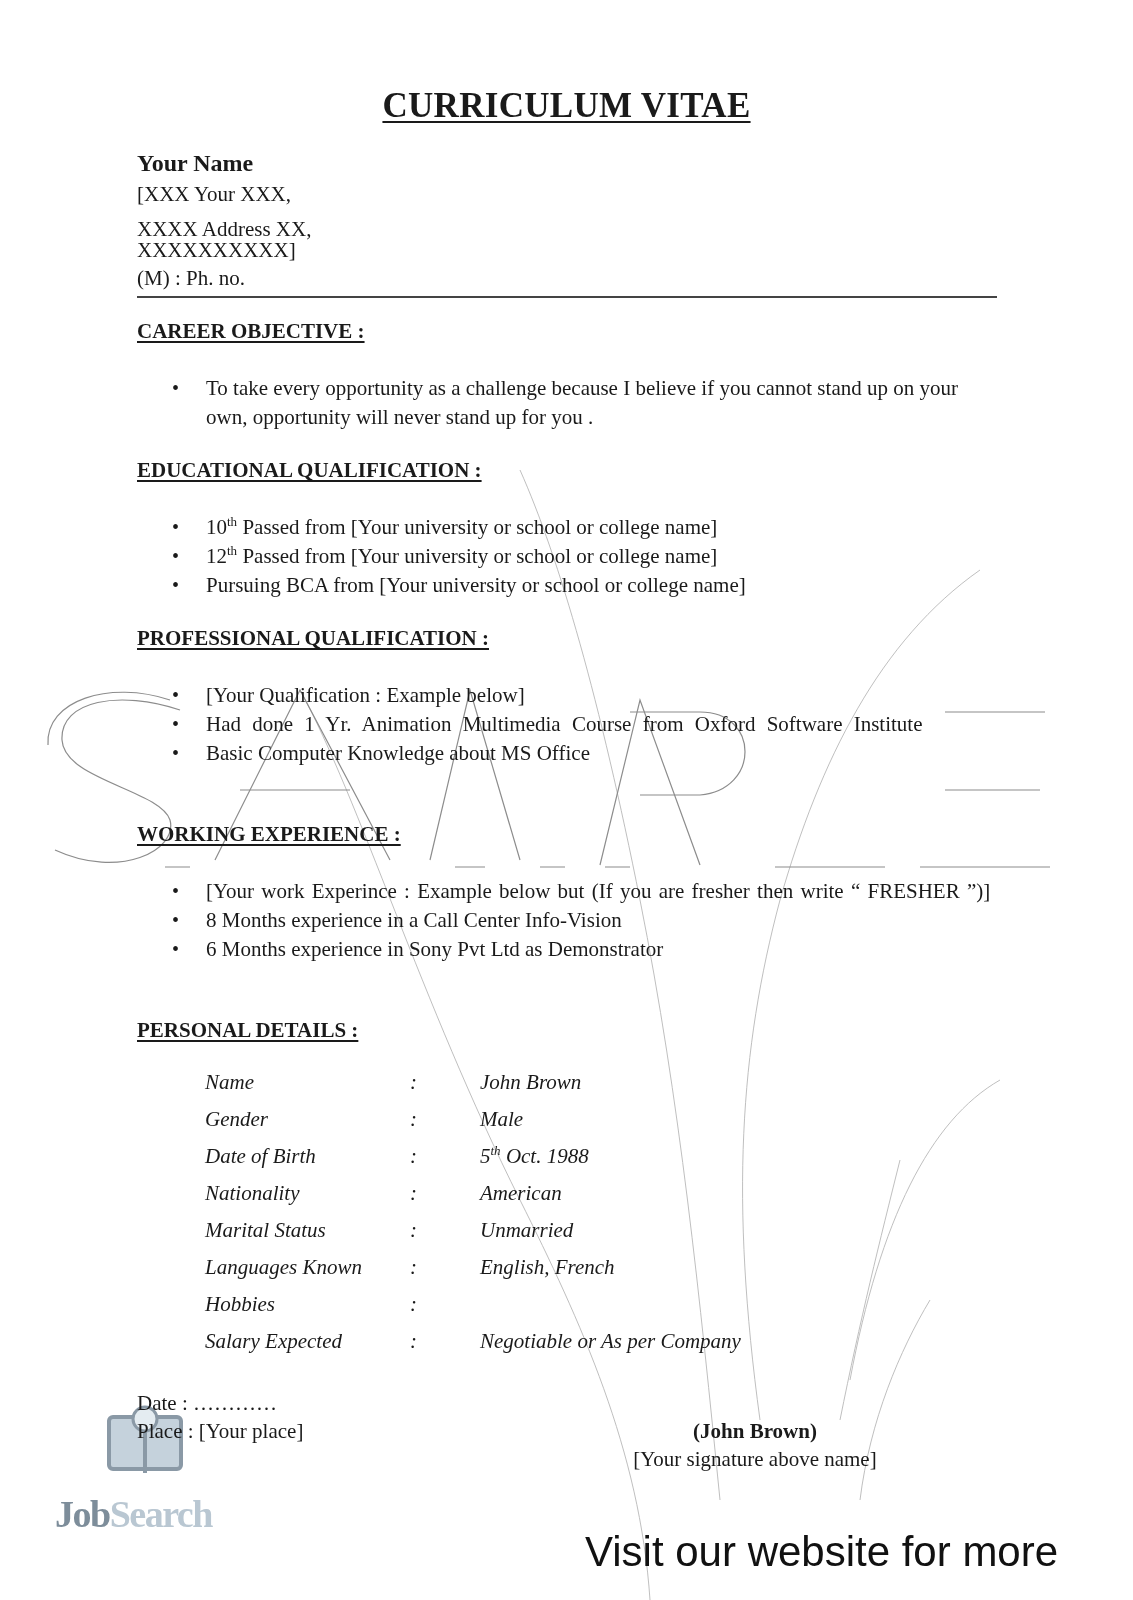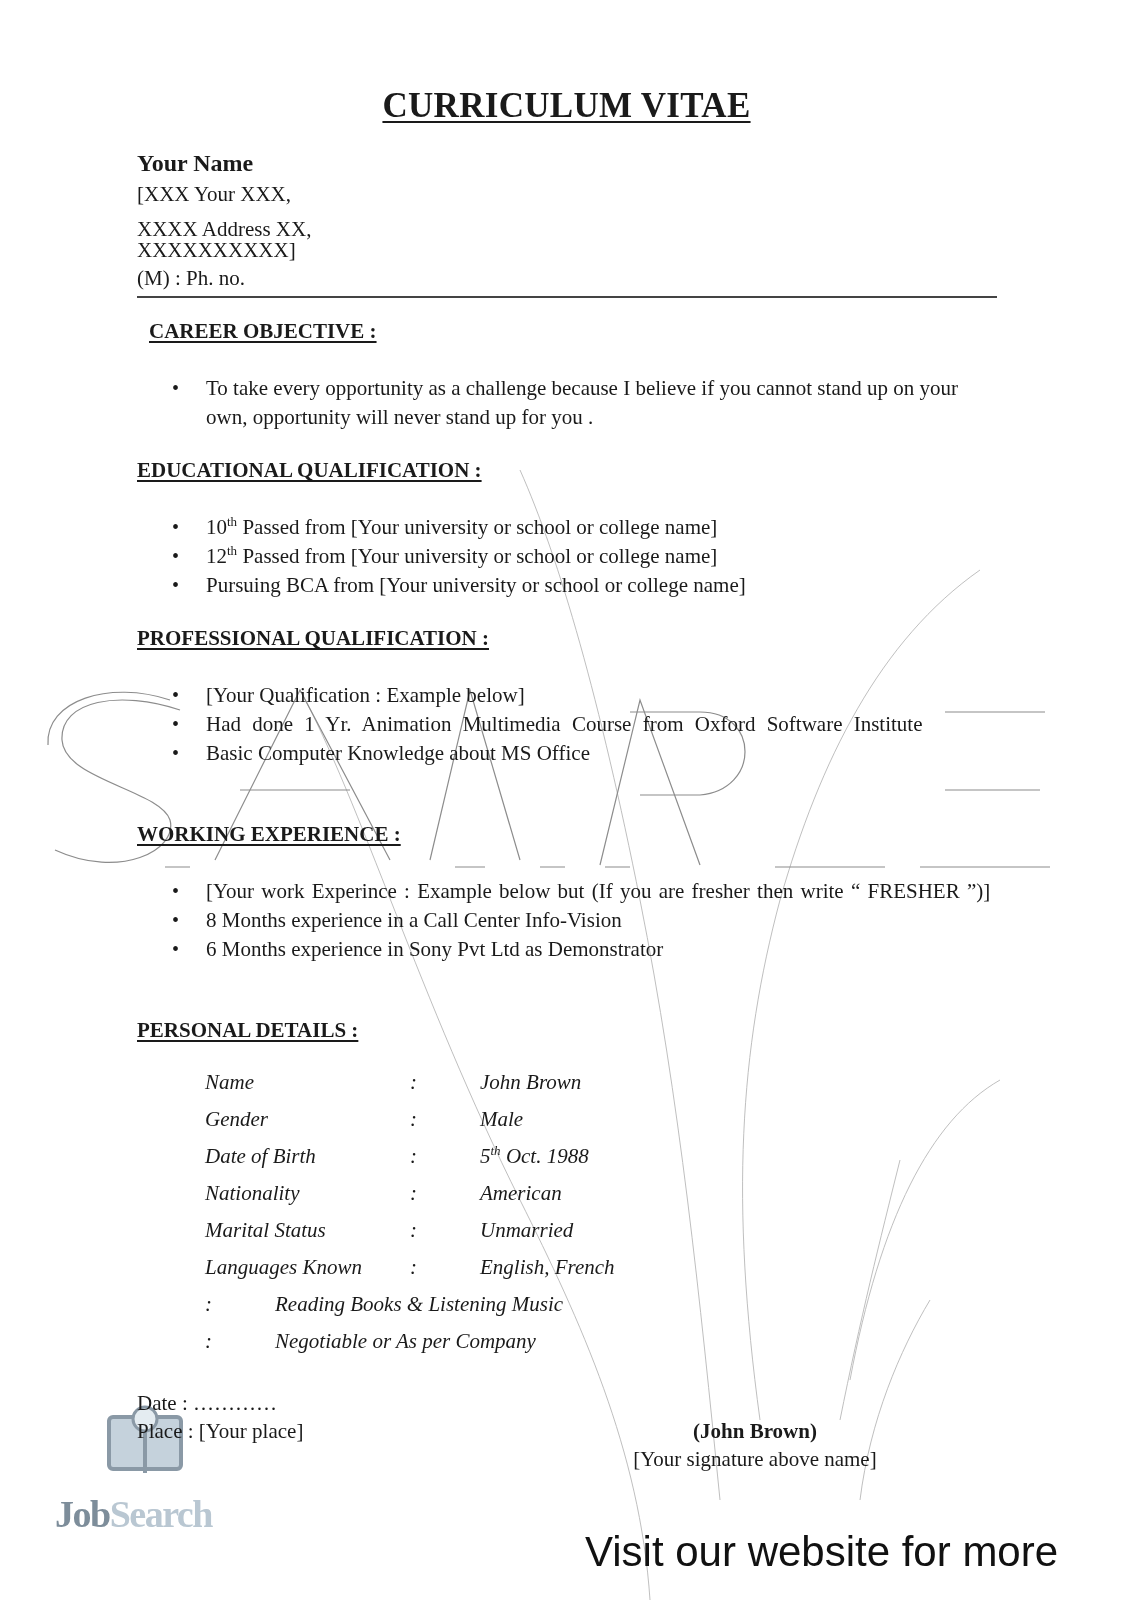--- a/index.html
+++ b/index.html
@@ -67,21 +67,21 @@
 
 <div class="abs title">CURRICULUM VITAE</div>
 
 <div class="abs name">Your Name</div>
 <div class="abs addr" style="top:180px;">[XXX Your XXX,</div>
 <div class="abs addr" style="top:208px;margin-top:7px;">XXXX Address XX,</div>
 <div class="abs addr" style="top:236px;">XXXXXXXXXX]</div>
 <div class="abs addr" style="top:264px;">(M) : Ph. no.</div>
 <div class="abs rule"></div>
 
-<div class="abs heading" style="top:319px;margin-left:12px;">CAREER OBJECTIVE :</div>
+<div class="abs heading" style="top:319px;">CAREER OBJECTIVE :</div>
 <ul class="blist" style="top:374px;">
   <li>To take every opportunity as a challenge because I believe if you cannot stand up on your own, opportunity will never stand up for you .</li>
 </ul>
 
 <div class="abs heading" style="top:458px;">EDUCATIONAL QUALIFICATION :</div>
 <ul class="blist" style="top:513px;">
   <li><span>10</span><sup>th</sup><span> Passed from [Your university or school or college name]</span></li>
   <li><span>12</span><sup>th</sup><span> Passed from [Your university or school or college name]</span></li>
   <li><span>Pursuing BCA from [Your university or school or college name]</span></li>
 </ul>
@@ -126,24 +126,25 @@
     <span class="plabel">Marital Status</span>
     <span class="pcolon">:</span>
     <span class="pval">Unmarried</span>
   </div>
   <div class="prow">
     <span class="plabel">Languages Known</span>
     <span class="pcolon">:</span>
     <span class="pval">English, French</span>
   </div>
   <div class="prow">
+    <span class="plabel">Hobbies</span>
     <span class="pcolon">:</span>
-    <span class="pval">Reading Books &amp; Listening Music</span>
   </div>
   <div class="prow">
+    <span class="plabel">Salary Expected</span>
     <span class="pcolon">:</span>
     <span class="pval">Negotiable or As per Company</span>
   </div>
 </div>
 
 <svg class="abs" style="left:105px; top:1405px;" width="80" height="70" viewBox="0 0 80 70">
   <rect x="4" y="12" width="72" height="52" rx="4" fill="#c5d2dc" stroke="#8a99a6" stroke-width="4"></rect>
   <line x1="40" y1="14" x2="40" y2="68" stroke="#8a99a6" stroke-width="4"></line>
   <circle cx="40" cy="14" r="12" fill="#e4ecf1" stroke="#8a99a6" stroke-width="3"></circle>
 </svg>

